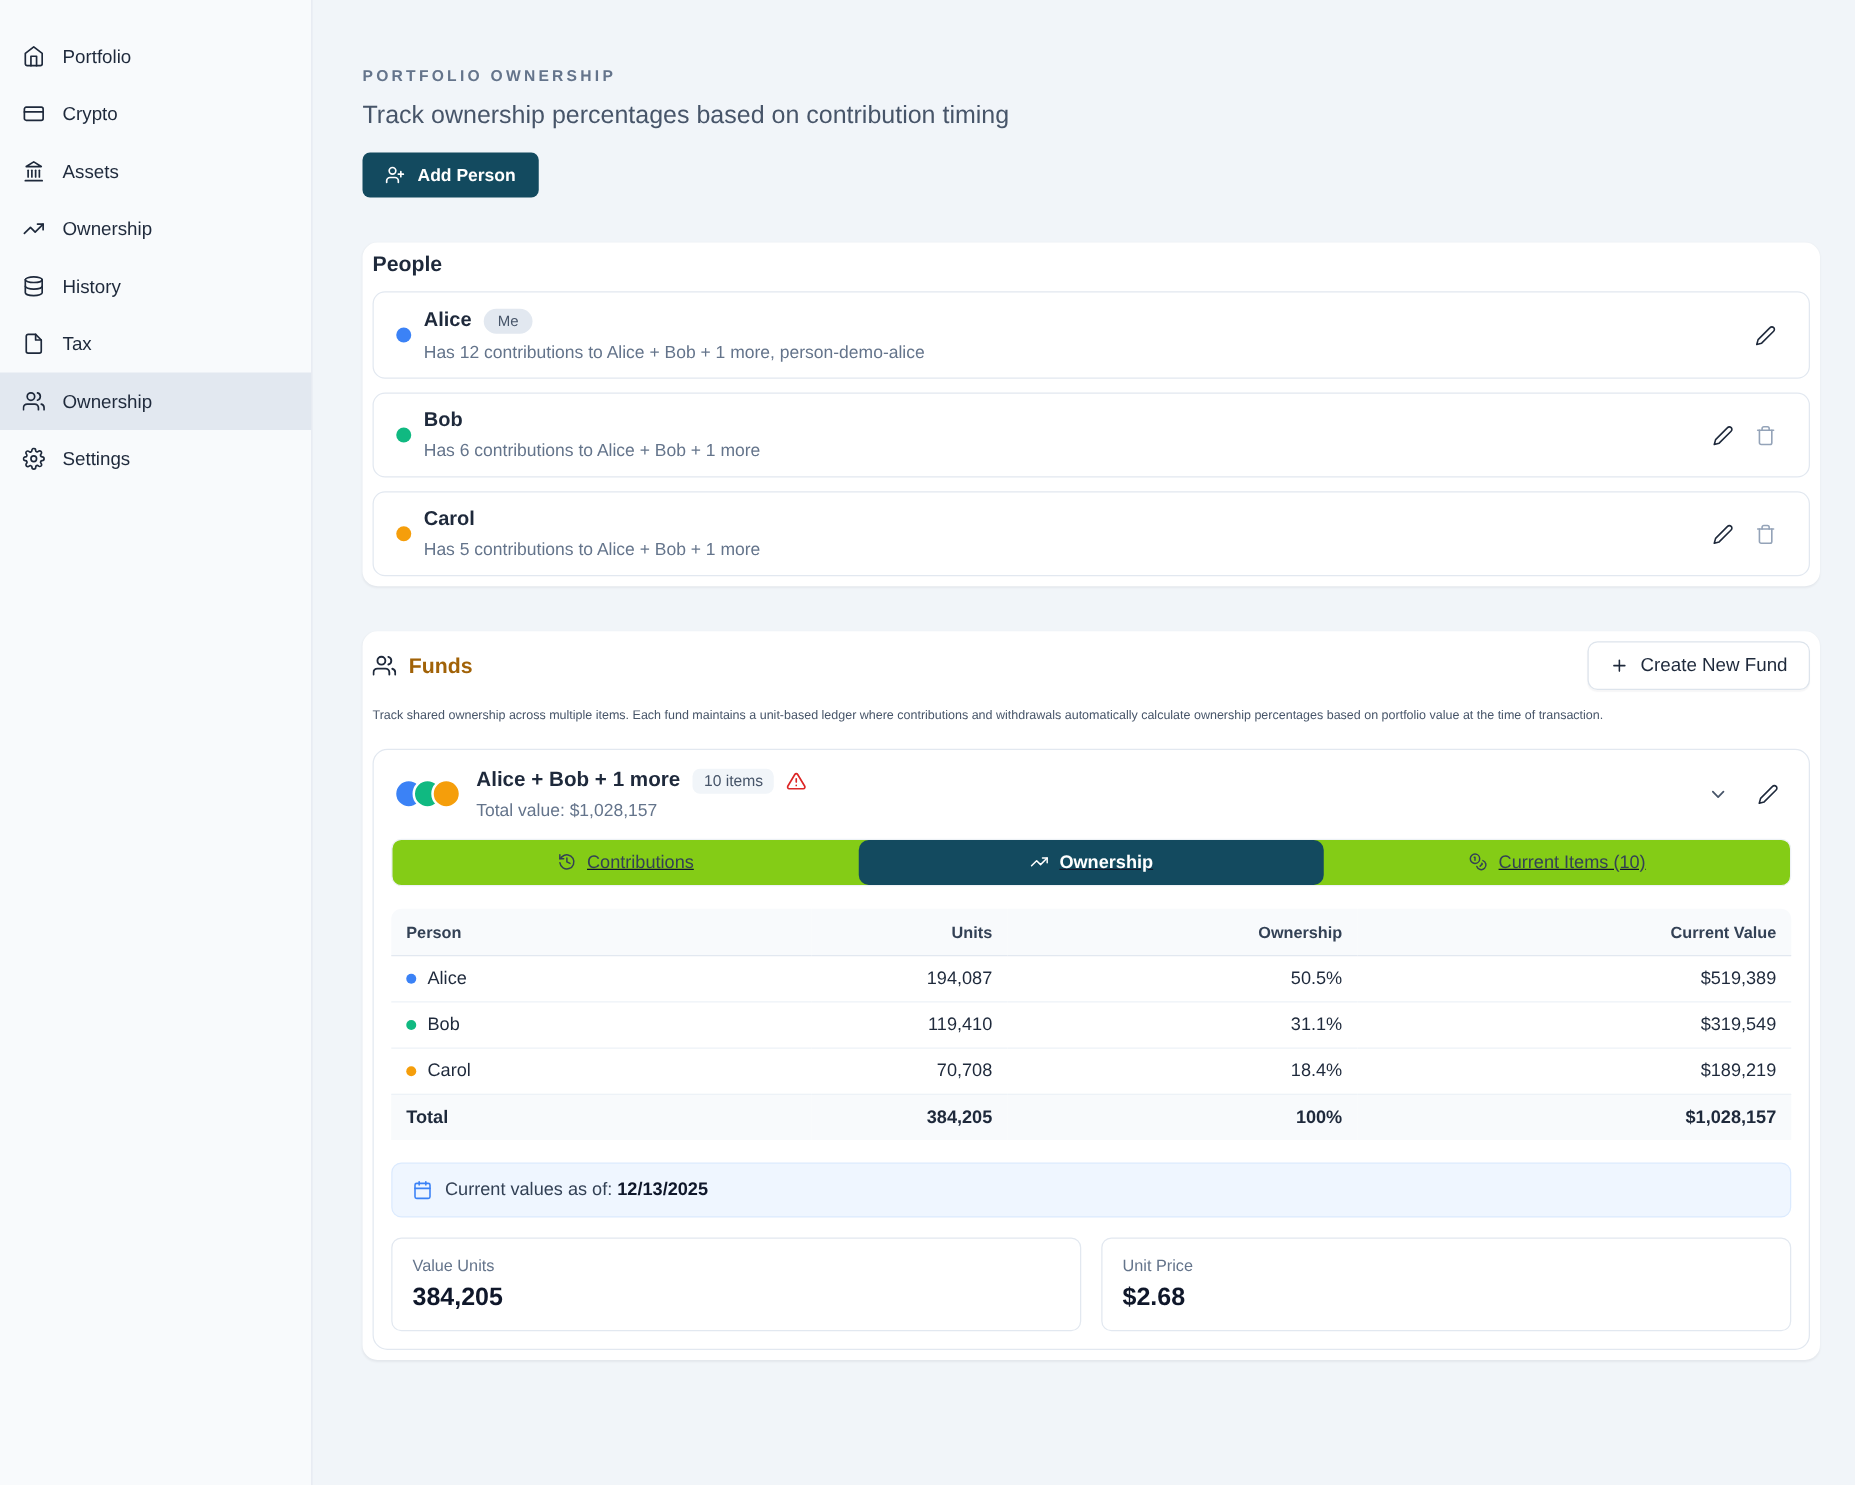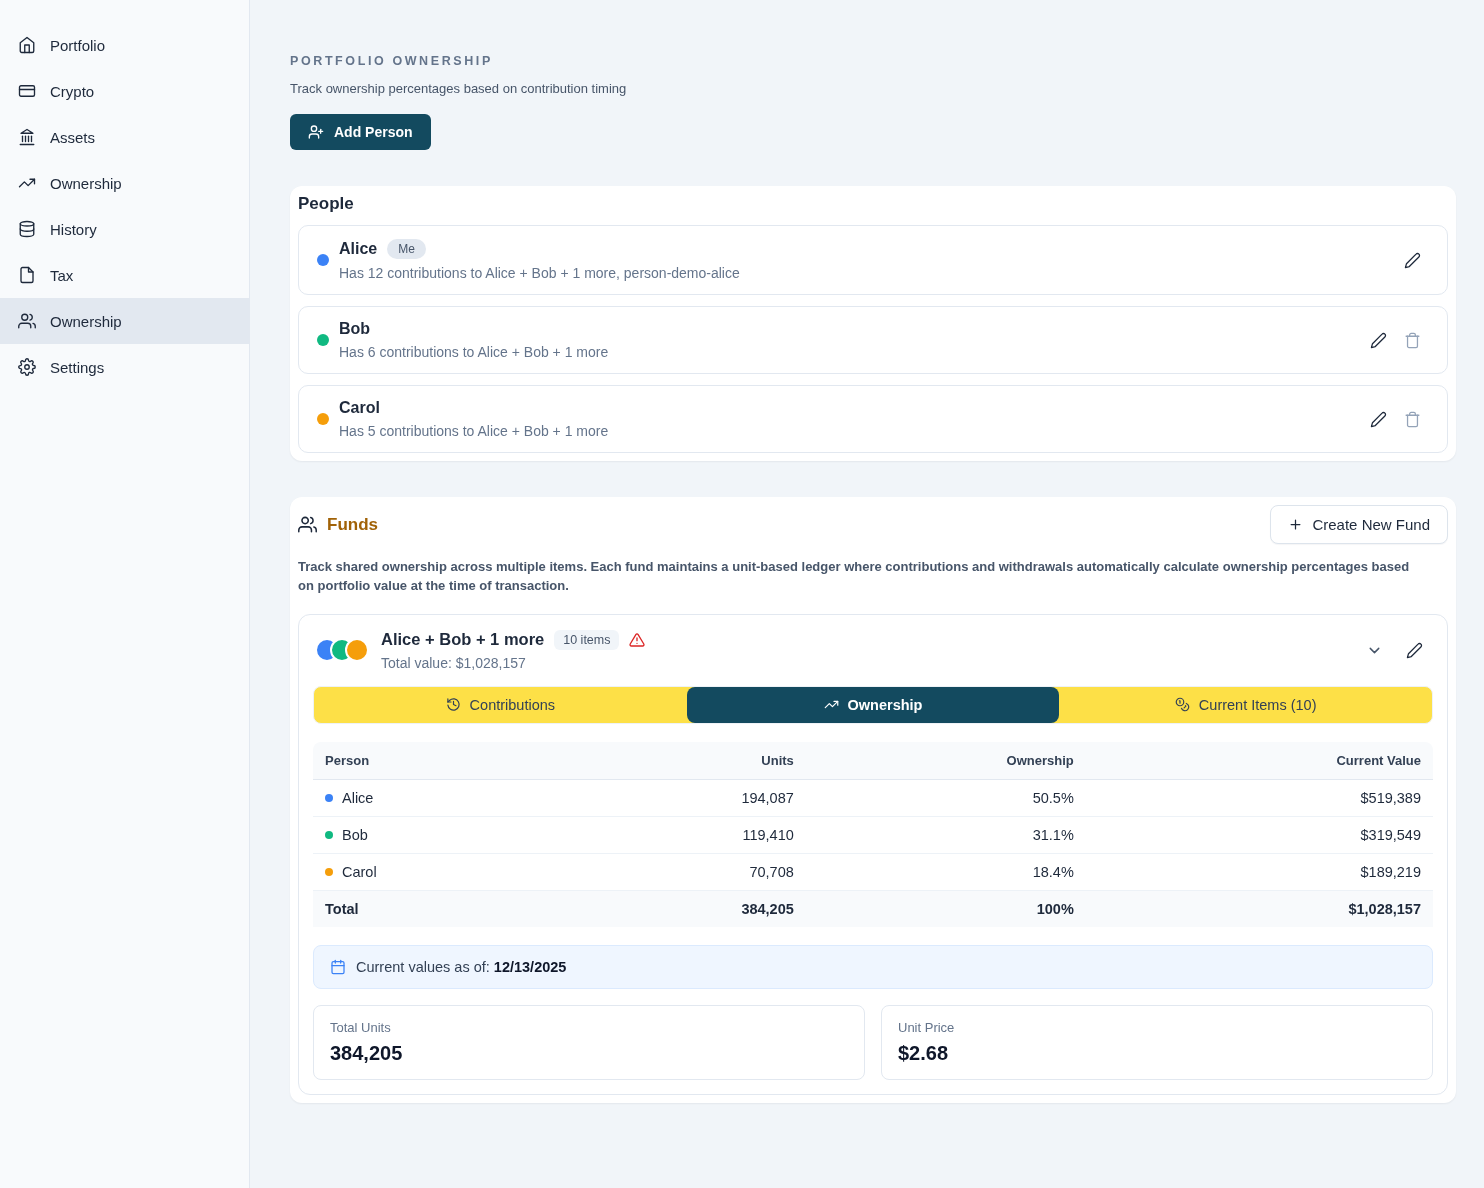--- a/index.html
+++ b/index.html
@@ -30,21 +30,21 @@
   .side-item{
     display:flex;align-items:center;gap:14px;
     padding:14px 18px;font-size:15px;color:#1e293b;cursor:pointer;
   }
   .side-item svg{width:18px;height:18px;stroke:#1e293b;stroke-width:1.8;fill:none;stroke-linecap:round;stroke-linejoin:round;}
   .side-item.active{background:#e2e8f0;}
 
   
   .main{flex:1;padding:54px 28px 0 40px;overflow:hidden;}
   .eyebrow{font-size:12.5px;letter-spacing:2.6px;font-weight:700;color:#64748b;}
-  .subtitle{margin-top:13px;font-size:13px;color:var(--txt2);}
+  .subtitle{margin-top:13px;font-size:20px;color:var(--txt2);}
   .btn-dark{
     margin-top:18px;display:inline-flex;align-items:center;gap:10px;
     background:var(--dark);color:#fff;border:none;border-radius:6px;
     padding:10px 18px;font-size:14px;font-weight:700;cursor:pointer;
     font-family:inherit;
   }
   .btn-dark svg{width:16px;height:16px;stroke:#fff;stroke-width:2;fill:none;stroke-linecap:round;stroke-linejoin:round;}
 
   .card{
     background:#fff;border-radius:12px;padding:8px;
@@ -78,38 +78,38 @@
   .funds-title-wrap{display:flex;align-items:center;gap:10px;}
   .funds-title-wrap svg{width:19px;height:19px;stroke:#1e293b;stroke-width:1.9;fill:none;stroke-linecap:round;stroke-linejoin:round;}
   .funds-title{font-size:17px;font-weight:700;color:#a16207;}
   .btn-light{
     display:inline-flex;align-items:center;gap:9px;background:#fff;
     border:1px solid #dde4ec;border-radius:8px;padding:10px 17px;
     font-size:15px;color:#1e293b;cursor:pointer;font-family:inherit;
     box-shadow:0 1px 1px rgba(15,23,42,.04);
   }
   .btn-light svg{width:15px;height:15px;stroke:#1e293b;stroke-width:2;fill:none;stroke-linecap:round;}
-  .funds-desc{margin-top:14px;font-size:13px;line-height:1.45;color:var(--txt2);max-width:1125px;font-weight:bold;}
+  .funds-desc{margin-top:14px;font-size:10px;line-height:1.45;color:var(--txt2);max-width:1125px;}
 
   .fund-box{margin-top:18px;border:1px solid var(--border);border-radius:12px;background:#fff;}
   .fund-head{display:flex;align-items:center;padding:15px 16px 13px 16px;}
   .avatars{display:flex;align-items:center;}
   .avatar{width:24px;height:24px;border-radius:50%;border:2px solid #fff;}
   .avatar + .avatar{margin-left:-9px;}
   .fund-title-block{margin-left:12px;flex:1;}
   .fund-title-line{display:flex;align-items:center;gap:10px;}
   .fund-name{font-size:16.5px;font-weight:700;color:#1e293b;}
   .badge-items{background:#f1f5f9;color:#475569;font-size:12.5px;padding:3px 9px;border-radius:6px;}
   .warn svg{width:16px;height:16px;stroke:#dc2626;stroke-width:2;fill:none;stroke-linecap:round;stroke-linejoin:round;}
   .fund-total{margin-top:5px;font-size:14px;color:var(--txt3);}
   .fund-head-actions{display:flex;align-items:center;gap:6px;}
 
   .fund-body{padding:2px 14px 14px 14px;}
   .tab-bar{
-    display:flex;background:#fde047;border:1px solid #eef2f6;border-radius:8px;height:38px;
+    display:flex;background:#84cc16;border:1px solid #eef2f6;border-radius:8px;height:38px;text-decoration:underline;
   }
   .tab{
     flex:1;display:flex;align-items:center;justify-content:center;gap:9px;
     font-size:14.5px;color:#334155;cursor:pointer;border-radius:8px;
   }
   .tab svg{width:15px;height:15px;stroke:#334155;stroke-width:1.9;fill:none;stroke-linecap:round;stroke-linejoin:round;}
   .tab.active{background:var(--dark);color:#fff;font-weight:600;}
   .tab.active svg{stroke:#fff;}
 
   table.own-table{width:100%;border-collapse:collapse;margin-top:18px;font-size:14.5px;}
@@ -473,21 +473,21 @@
                 <line x1="16" y1="2" x2="16" y2="6"></line>
                 <line x1="8" y1="2" x2="8" y2="6"></line>
                 <line x1="3" y1="10" x2="21" y2="10"></line>
               </svg>
             </span>
           <span><span>Current values as of:</span> <b>12/13/2025</b></span>
         </div>
 
         <div class="stats">
           <div class="stat-card">
-            <div class="stat-label">Total Units</div>
+            <div class="stat-label">Value Units</div>
             <div class="stat-value">384,205</div>
           </div>
           <div class="stat-card">
             <div class="stat-label">Unit Price</div>
             <div class="stat-value">$2.68</div>
           </div>
         </div>
       </div>
     </div>
   </section>

